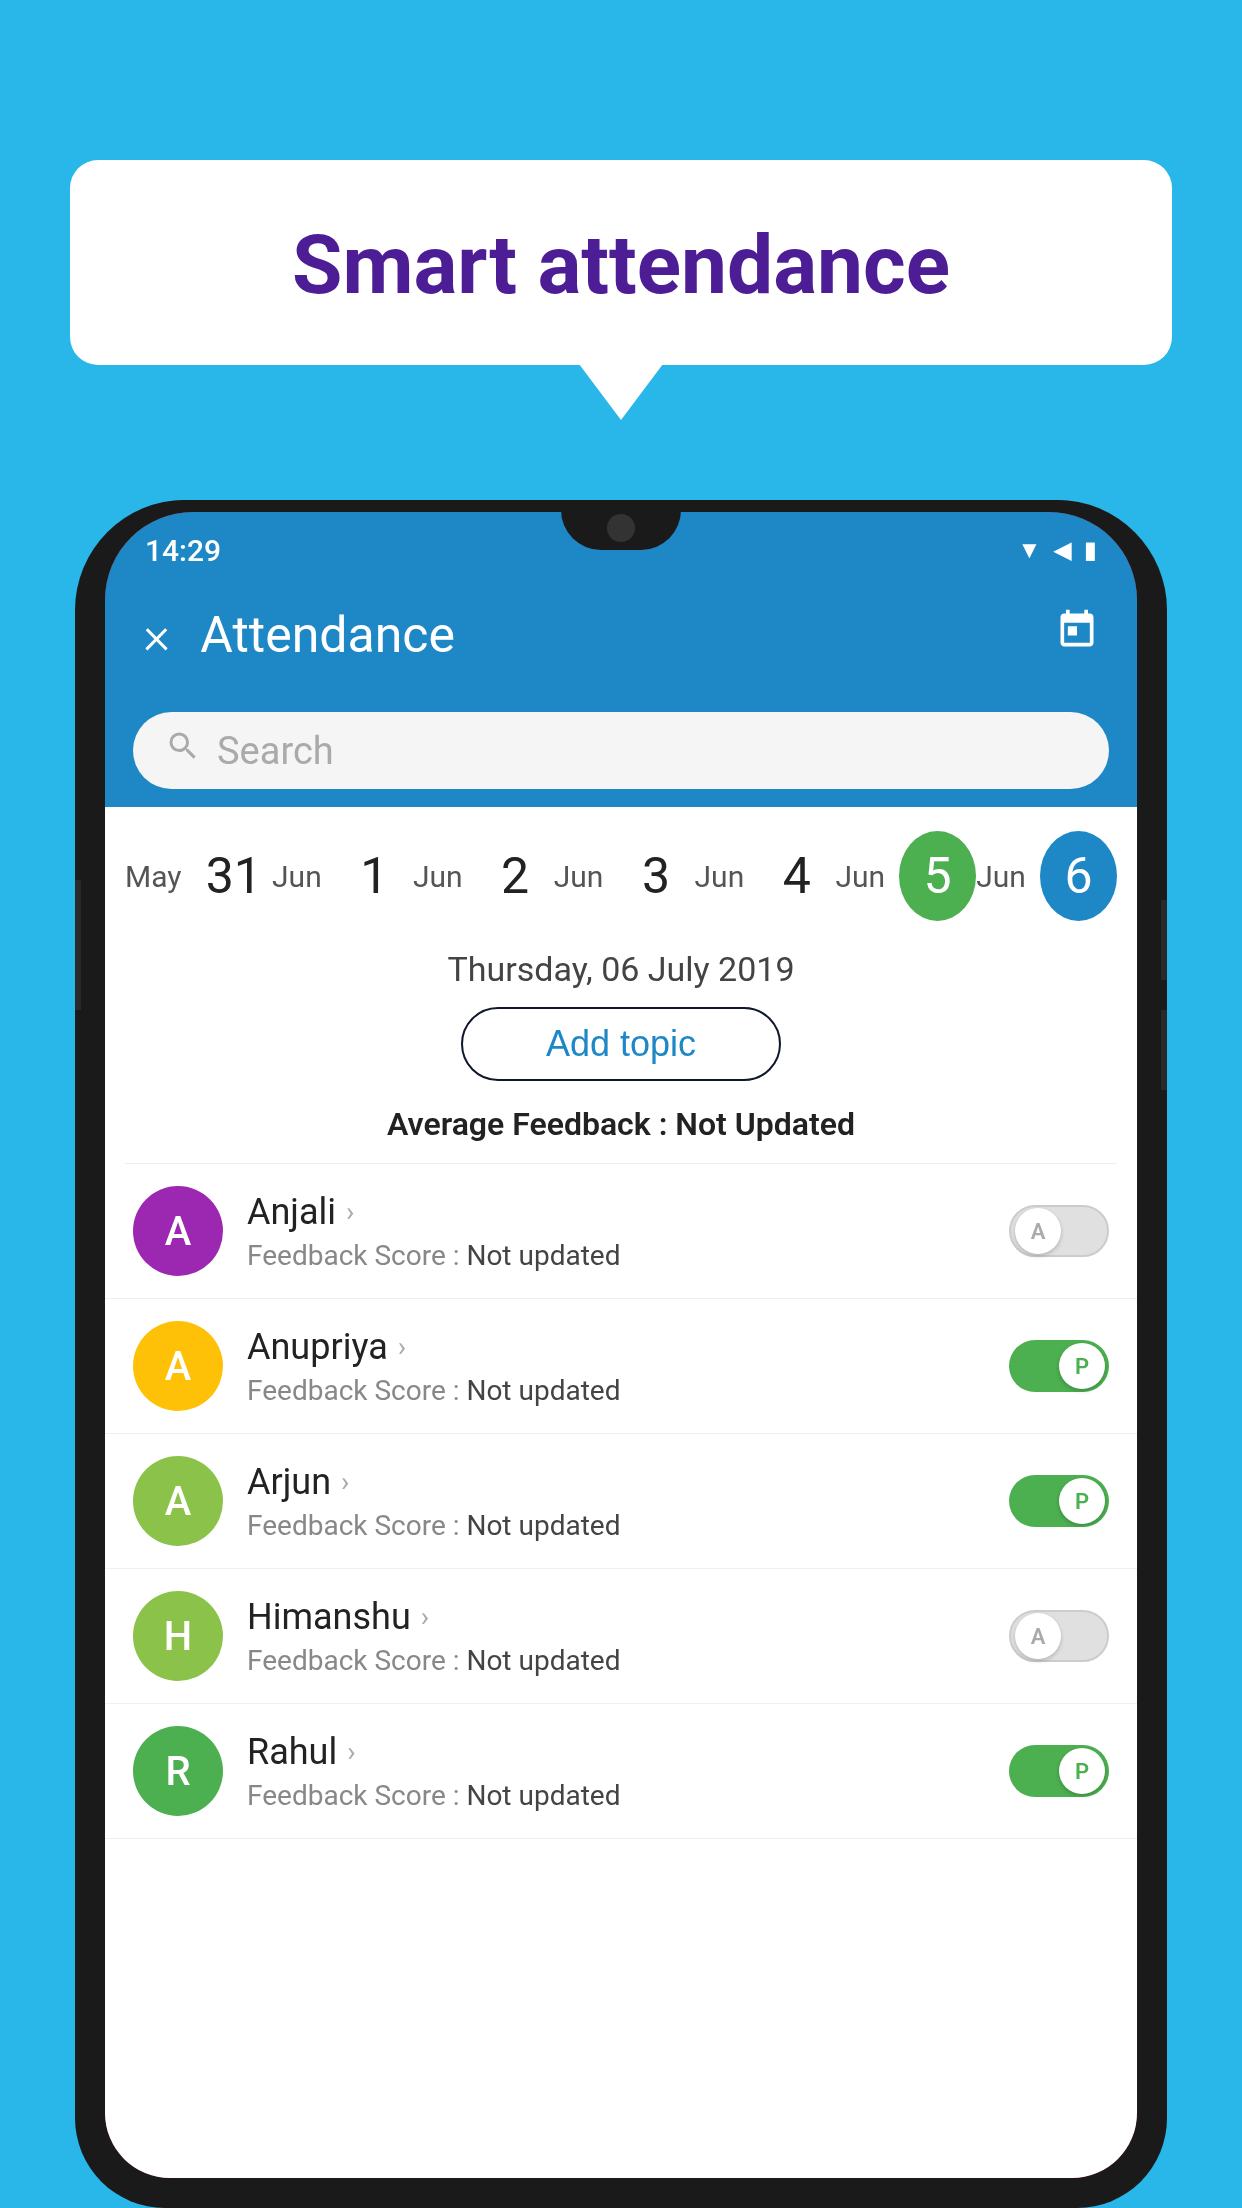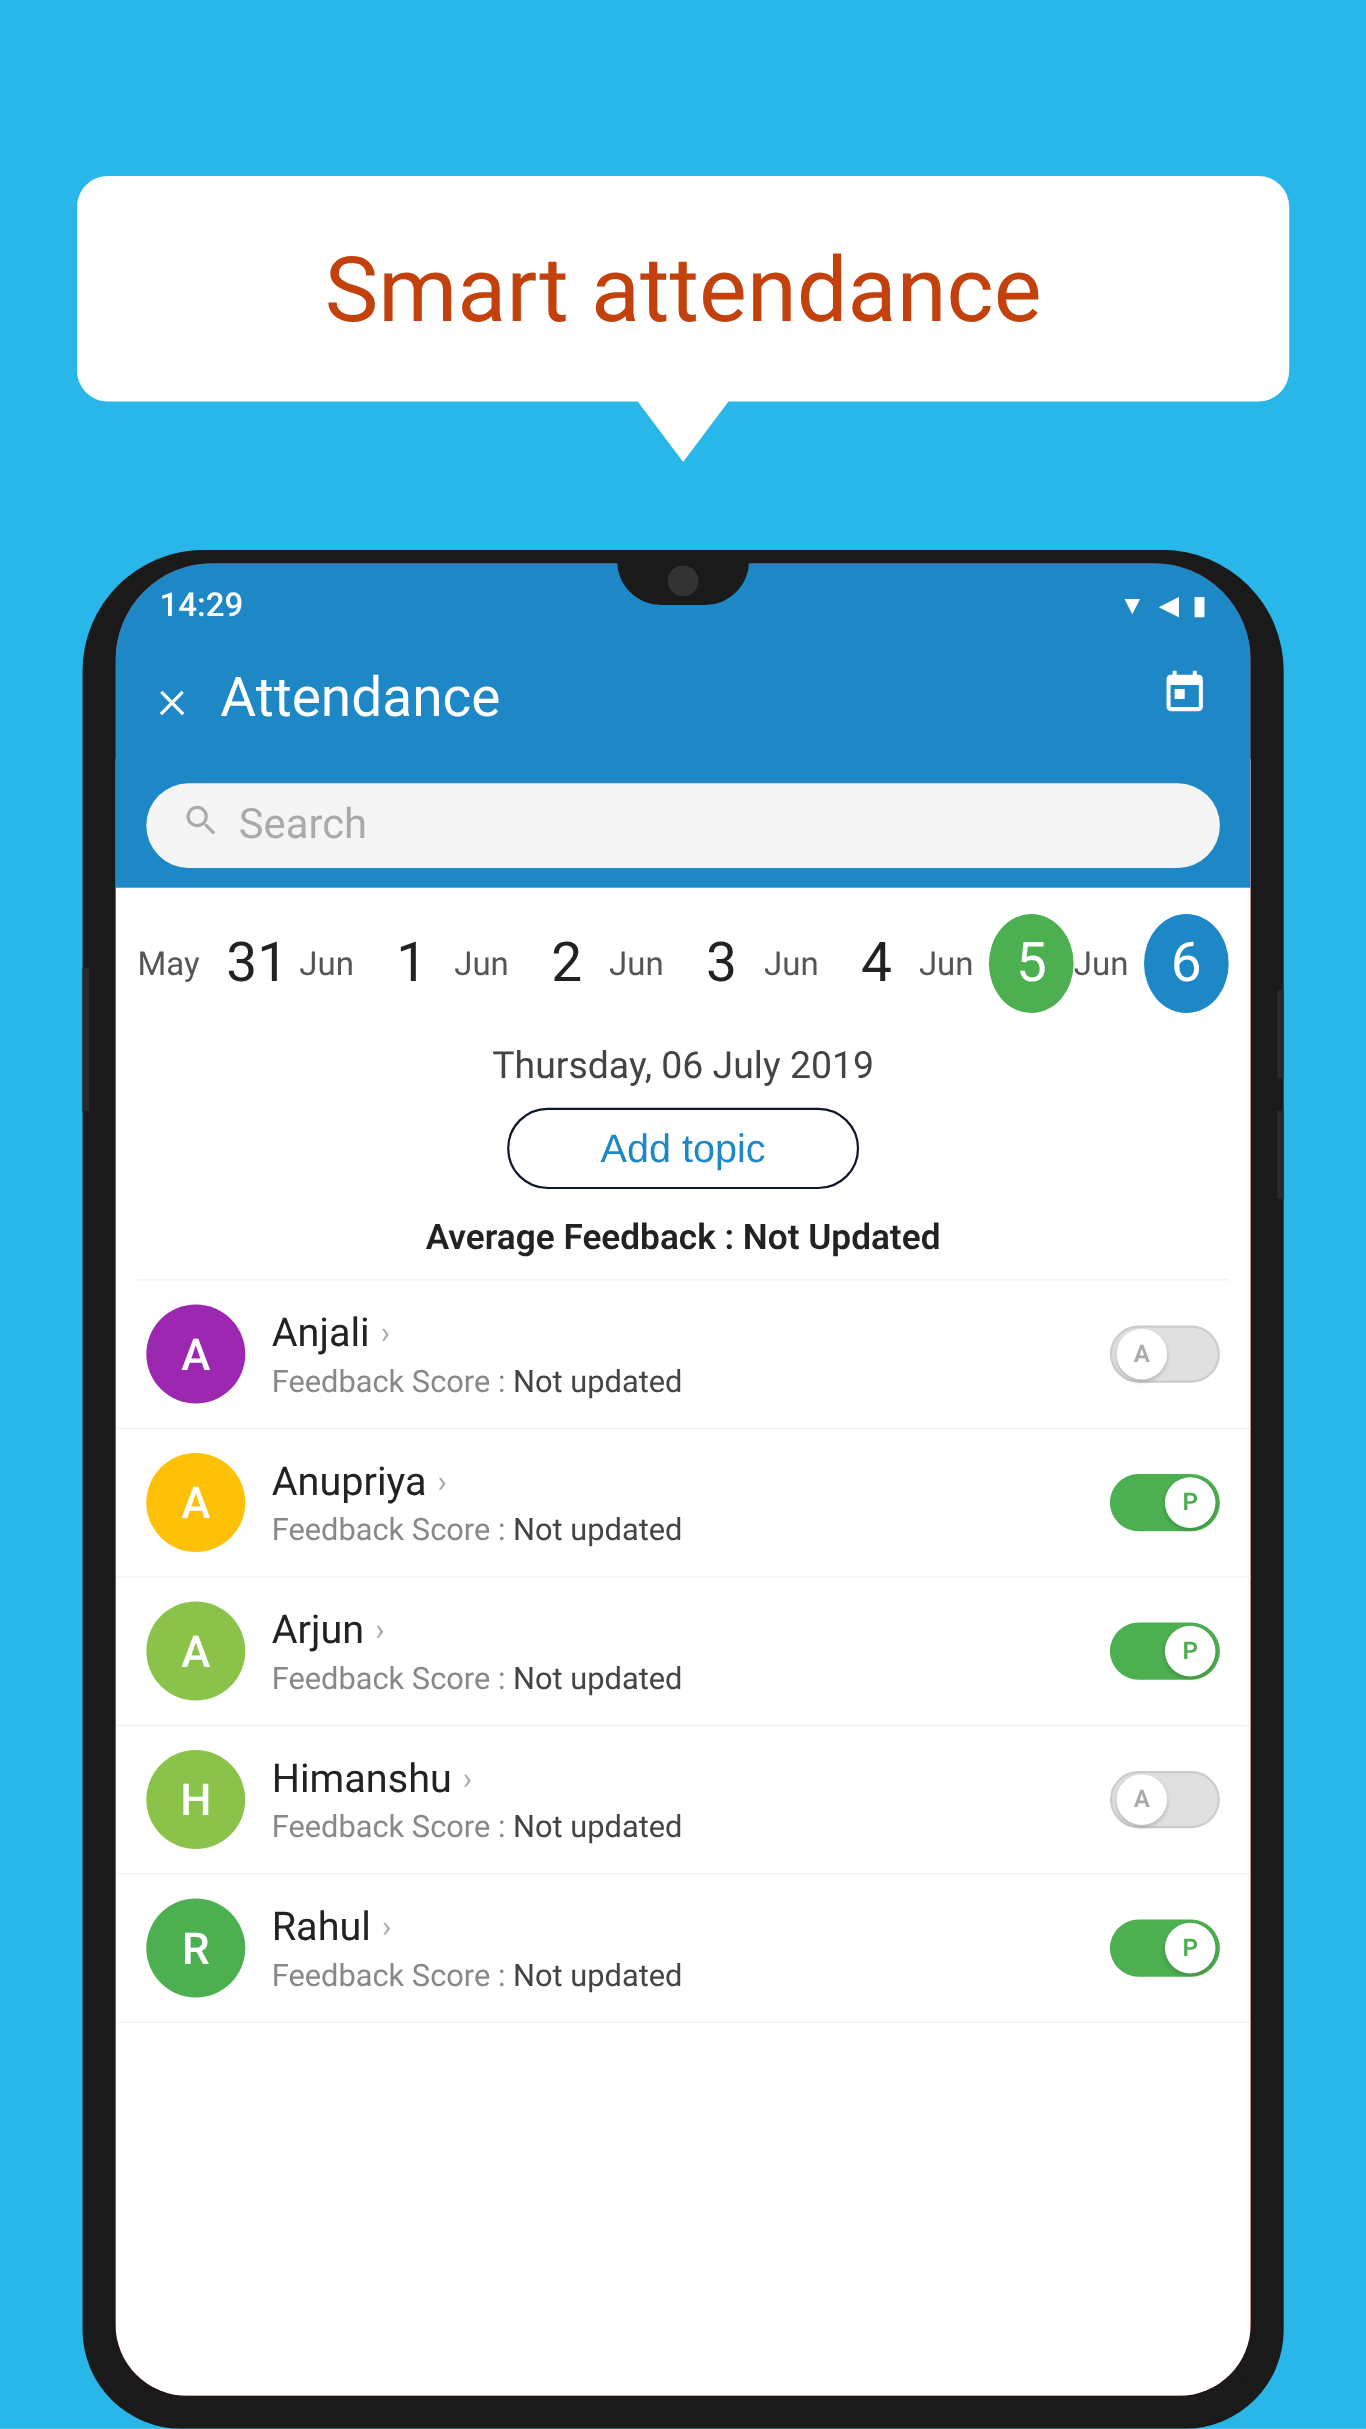--- a/index.html
+++ b/index.html
@@ -33,22 +33,22 @@
       left: 50%;
       transform: translateX(-50%);
       width: 0;
       height: 0;
       border-left: 45px solid transparent;
       border-right: 45px solid transparent;
       border-top: 60px solid white;
     }
     .speech-bubble-title {
       font-size: 82px;
-      font-weight: 400;
-      color: #c2410c;
+      font-weight: 700;
+      color: #4c1d95;
       margin-bottom: 0;
       line-height: 1.1;
     }
     .speech-bubble-subtitle {
       font-size: 42px;
       color: #888;
       font-weight: 400;
     }
 
     
@@ -172,20 +172,21 @@
 
     
     .search-container {
       padding: 22px 28px 18px;
       background: #1E88C7;
     }
     .search-bar {
       background: #f5f5f5;
       border-radius: 40px;
       display: flex;
+      align-items: center;
       padding: 16px 32px;
       gap: 16px;
     }
     .search-icon {
       font-size: 36px;
       color: #aaa;
     }
     .search-text {
       font-size: 38px;
       color: #aaa;

